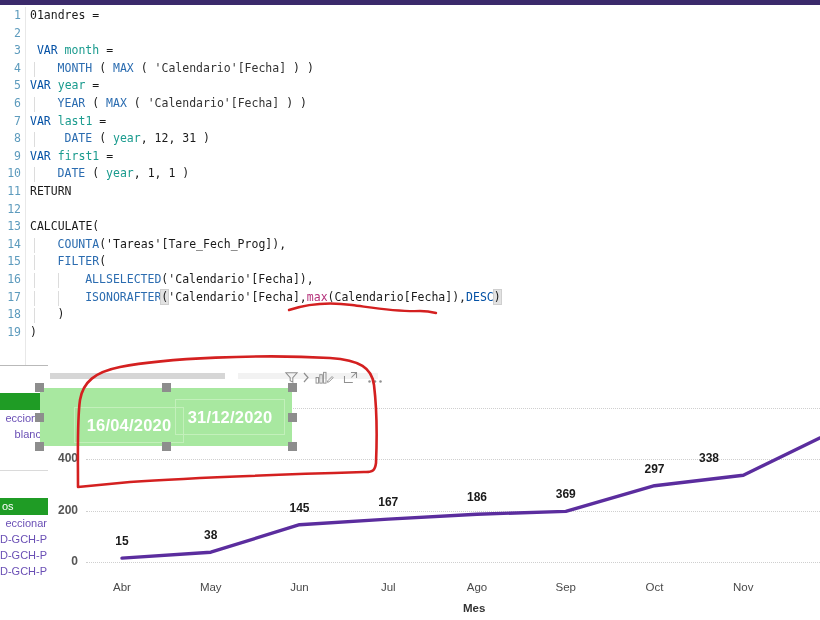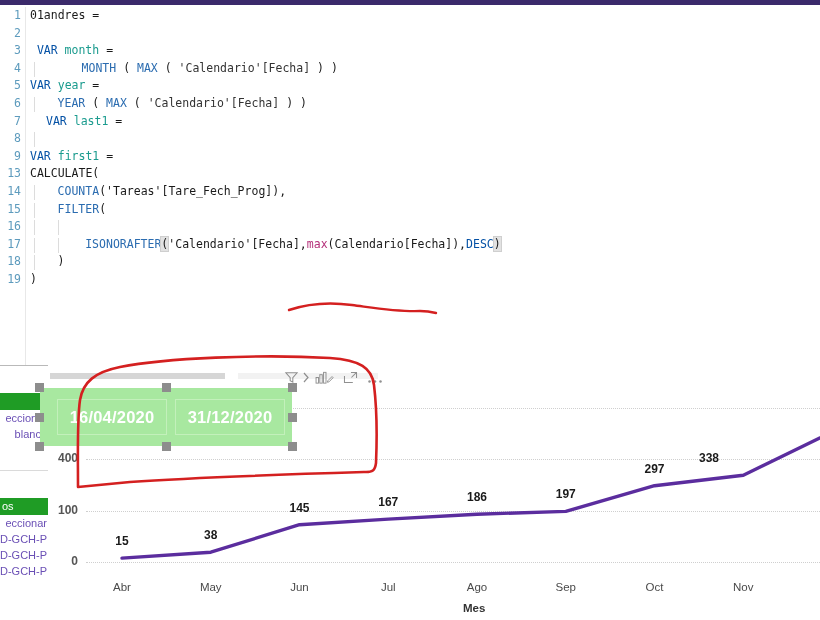--- a/index.html
+++ b/index.html
@@ -182,30 +182,33 @@
 
 <div id="top-border"></div>
 <div id="top-border-inner"></div>
 
 <div id="editor">
   <div id="gutter-line"></div>
   <div id="code-rows">
       <div class="code-row"><span class="ln">1</span><span class="code-text" style="left: 30px;"><span class="k-ret">01andres =</span></span></div>
       <div class="code-row"><span class="ln">2</span><span class="code-text" style="left: 30px;"></span></div>
       <div class="code-row"><span class="ln">3</span><span class="code-text" style="left: 36.9px; text-align: center;"><span class="k-var">VAR </span><span class="k-name">month</span><span class="k-punc"> =</span></span></div>
-      <div class="code-row"><span class="ln">4</span><span class="ind-bar" style="left: 34px;"></span><span class="code-text" style="left: 57.6px; margin-left: 24px;"><span class="k-fn">MONTH</span><span class="k-punc"> ( </span><span class="k-fn">MAX</span><span class="k-punc"> ( </span><span class="k-str">'Calendario'[Fecha]</span><span class="k-punc"> ) )</span></span></div>
+      <div class="code-row"><span class="ln">4</span><span class="ind-bar" style="left: 34px;"></span><span class="code-text" style="left: 57.6px;"><span class="k-fn">MONTH</span><span class="k-punc"> ( </span><span class="k-fn">MAX</span><span class="k-punc"> ( </span><span class="k-str">'Calendario'[Fecha]</span><span class="k-punc"> ) )</span></span></div>
       <div class="code-row"><span class="ln">5</span><span class="code-text" style="left: 30px;"><span class="k-var">VAR </span><span class="k-name">year</span><span class="k-punc"> =</span></span></div>
       <div class="code-row"><span class="ln">6</span><span class="ind-bar" style="left: 34px;"></span><span class="code-text" style="left: 57.6px;"><span class="k-fn">YEAR</span><span class="k-punc"> ( </span><span class="k-fn">MAX</span><span class="k-punc"> ( </span><span class="k-str">'Calendario'[Fecha]</span><span class="k-punc"> ) )</span></span></div>
-      <div class="code-row"><span class="ln">7</span><span class="code-text" style="left: 30px; margin-left: 16px;"><span class="k-var">VAR </span><span class="k-name">last1</span><span class="k-punc"> =</span></span></div>
-      <div class="code-row"><span class="ln">8</span><span class="ind-bar" style="left: 34px;"></span></div>
+      <div class="code-row"><span class="ln">7</span><span class="code-text" style="left: 30px;"><span class="k-var">VAR </span><span class="k-name">last1</span><span class="k-punc"> =</span></span></div>
+      <div class="code-row"><span class="ln">8</span><span class="ind-bar" style="left: 34px;"></span><span class="code-text" style="left: 64.5px;"><span class="k-fn">DATE</span><span class="k-punc"> ( </span><span class="k-name">year</span><span class="k-punc">, 12, 31 )</span></span></div>
       <div class="code-row"><span class="ln">9</span><span class="code-text" style="left: 30px;"><span class="k-var">VAR </span><span class="k-name">first1</span><span class="k-punc"> =</span></span></div>
+      <div class="code-row"><span class="ln">10</span><span class="ind-bar" style="left: 34px;"></span><span class="code-text" style="left: 57.6px;"><span class="k-fn">DATE</span><span class="k-punc"> ( </span><span class="k-name">year</span><span class="k-punc">, 1, 1 )</span></span></div>
+      <div class="code-row"><span class="ln">11</span><span class="code-text" style="left: 30px;"><span class="k-ret">RETURN</span></span></div>
+      <div class="code-row"><span class="ln">12</span><span class="code-text" style="left: 30px;"></span></div>
       <div class="code-row"><span class="ln">13</span><span class="code-text" style="left: 30px;"><span class="k-ret">CALCULATE(</span></span></div>
       <div class="code-row"><span class="ln">14</span><span class="ind-bar" style="left: 34px;"></span><span class="code-text" style="left: 57.6px;"><span class="k-fn">COUNTA</span><span class="k-punc">('Tareas'[Tare_Fech_Prog]),</span></span></div>
       <div class="code-row"><span class="ln">15</span><span class="ind-bar" style="left: 34px;"></span><span class="code-text" style="left: 57.6px;"><span class="k-fn">FILTER</span><span class="k-punc">(</span></span></div>
-      <div class="code-row"><span class="ln">16</span><span class="ind-bar" style="left: 34px;"></span><span class="ind-bar" style="left: 58px;"></span></div>
+      <div class="code-row"><span class="ln">16</span><span class="ind-bar" style="left: 34px;"></span><span class="ind-bar" style="left: 58px;"></span><span class="code-text" style="left: 85.2px;"><span class="k-fn">ALLSELECTED</span><span class="k-punc">('Calendario'[Fecha]),</span></span></div>
       <div class="code-row"><span class="ln">17</span><span class="ind-bar" style="left: 34px;"></span><span class="ind-bar" style="left: 58px;"></span><span class="code-text" style="left: 85.2px;"><span class="k-fn">ISONORAFTER</span><span class="sel-paren">(</span><span class="k-punc">'Calendario'[Fecha],</span><span class="k-max">max</span><span class="k-punc">(Calendario[Fecha]),</span><span class="k-desc">DESC</span><span class="sel-paren">)</span><span class="caret"></span></span></div>
       <div class="code-row"><span class="ln">18</span><span class="ind-bar" style="left: 34px;"></span><span class="code-text" style="left: 57.6px;"><span class="k-punc">)</span></span></div>
       <div class="code-row"><span class="ln">19</span><span class="code-text" style="left: 30px;"><span class="k-punc">)</span></span></div>
     </div>
 </div>
 
 <div id="report">
 
   <div id="strip">
     <div class="frag" style="left:352px;width:80px;background:#1a6cc4;"></div>
@@ -274,40 +277,40 @@
           <circle cx="2.5" cy="2.5" r="1.25" fill="#666"></circle>
           <circle cx="8" cy="2.5" r="1.25" fill="#666"></circle>
           <circle cx="13.5" cy="2.5" r="1.25" fill="#666"></circle>
         </svg>
       </span>
     </div>
 
     <div id="plot">
       <div id="yticks">
           <div class="ytick" style="top: 167px;">0</div>
-          <div class="ytick" style="top: 115.615px;">100</div>
+          <div class="ytick" style="top: 115.615px;">200</div>
           <div class="ytick" style="top: 64.2308px;">400</div>
           <div class="ytick" style="top: 12.8462px;">600</div>
         </div>
       <div id="grid">
           <div class="gridline" style="top: 175px;"></div>
           <div class="gridline" style="top: 123.615px;"></div>
           <div class="gridline" style="top: 72.2308px;"></div>
           <div class="gridline" style="top: 20.8462px;"></div>
         </div>
       <svg id="line-svg" width="772" height="233" style="position:absolute;left:0;top:0;">
         <polyline id="series-path" fill="none" stroke="#5b2d9e" stroke-width="3.4" stroke-linejoin="round" stroke-linecap="round" points="74.0,171.1 162.8,165.2 251.5,137.7 340.3,132.1 429.0,127.2 517.8,124.4 606.5,98.7 695.3,88.2 784.0,45.0"></polyline>
       </svg>
       <div id="dlabels">
           <div class="dlabel" style="left: 52px; top: 147.146px;">15</div>
           <div class="dlabel" style="left: 140.75px; top: 141.237px;">38</div>
           <div class="dlabel" style="left: 229.5px; top: 113.746px;">145</div>
           <div class="dlabel" style="left: 318.25px; top: 108.094px;">167</div>
           <div class="dlabel" style="left: 407px; top: 103.212px;">186</div>
-          <div class="dlabel" style="left: 495.75px; top: 100.386px;">197</div>
+          <div class="dlabel" style="left: 495.75px; top: 100.386px;">369</div>
           <div class="dlabel" style="left: 584.5px; top: 74.6938px;">297</div>
           <div class="dlabel" style="left: 639px; top: 64.16px;">338</div>
           <div class="dlabel" style="left: 762px; top: 20.9969px;">506</div>
         </div>
       <div id="xticks">
           <div class="xtick" style="left: 44px; top: 194px;">Abr</div>
           <div class="xtick" style="left: 132.75px; top: 194px;">May</div>
           <div class="xtick" style="left: 221.5px; top: 194px; text-align: center;">Jun</div>
           <div class="xtick" style="left: 310.25px; top: 194px;">Jul</div>
           <div class="xtick" style="left: 399px; top: 194px;">Ago</div>
@@ -315,21 +318,21 @@
           <div class="xtick" style="left: 576.5px; top: 194px;">Oct</div>
           <div class="xtick" style="left: 665.25px; top: 194px;">Nov</div>
           <div class="xtick" style="left: 754px; top: 194px;">Dic</div>
         </div>
       <div id="xaxis-title" style="left: 415px; top: 215px;">Mes</div>
     </div>
   </div>
 
   <div id="slicer" style="left:35px;top:18px;">
     <div id="slicer-bg"></div>
-    <div class="sl-box" style="left:22px;width:110px;">16/04/2020</div>
+    <div class="sl-box" style="left:39px;width:110px;margin-top:8px;">16/04/2020</div>
     <div class="sl-box" style="left:140px;width:110px;">31/12/2020</div>
     <div class="handle" style="left:0;top:0;"></div>
     <div class="handle" style="left:127px;top:0;"></div>
     <div class="handle" style="right:0;top:0;"></div>
     <div class="handle" style="left:0;top:30px;"></div>
     <div class="handle" style="right:0;top:30px;"></div>
     <div class="handle" style="left:0;bottom:0;"></div>
     <div class="handle" style="left:127px;bottom:0;"></div>
     <div class="handle" style="right:0;bottom:0;"></div>
   </div>

